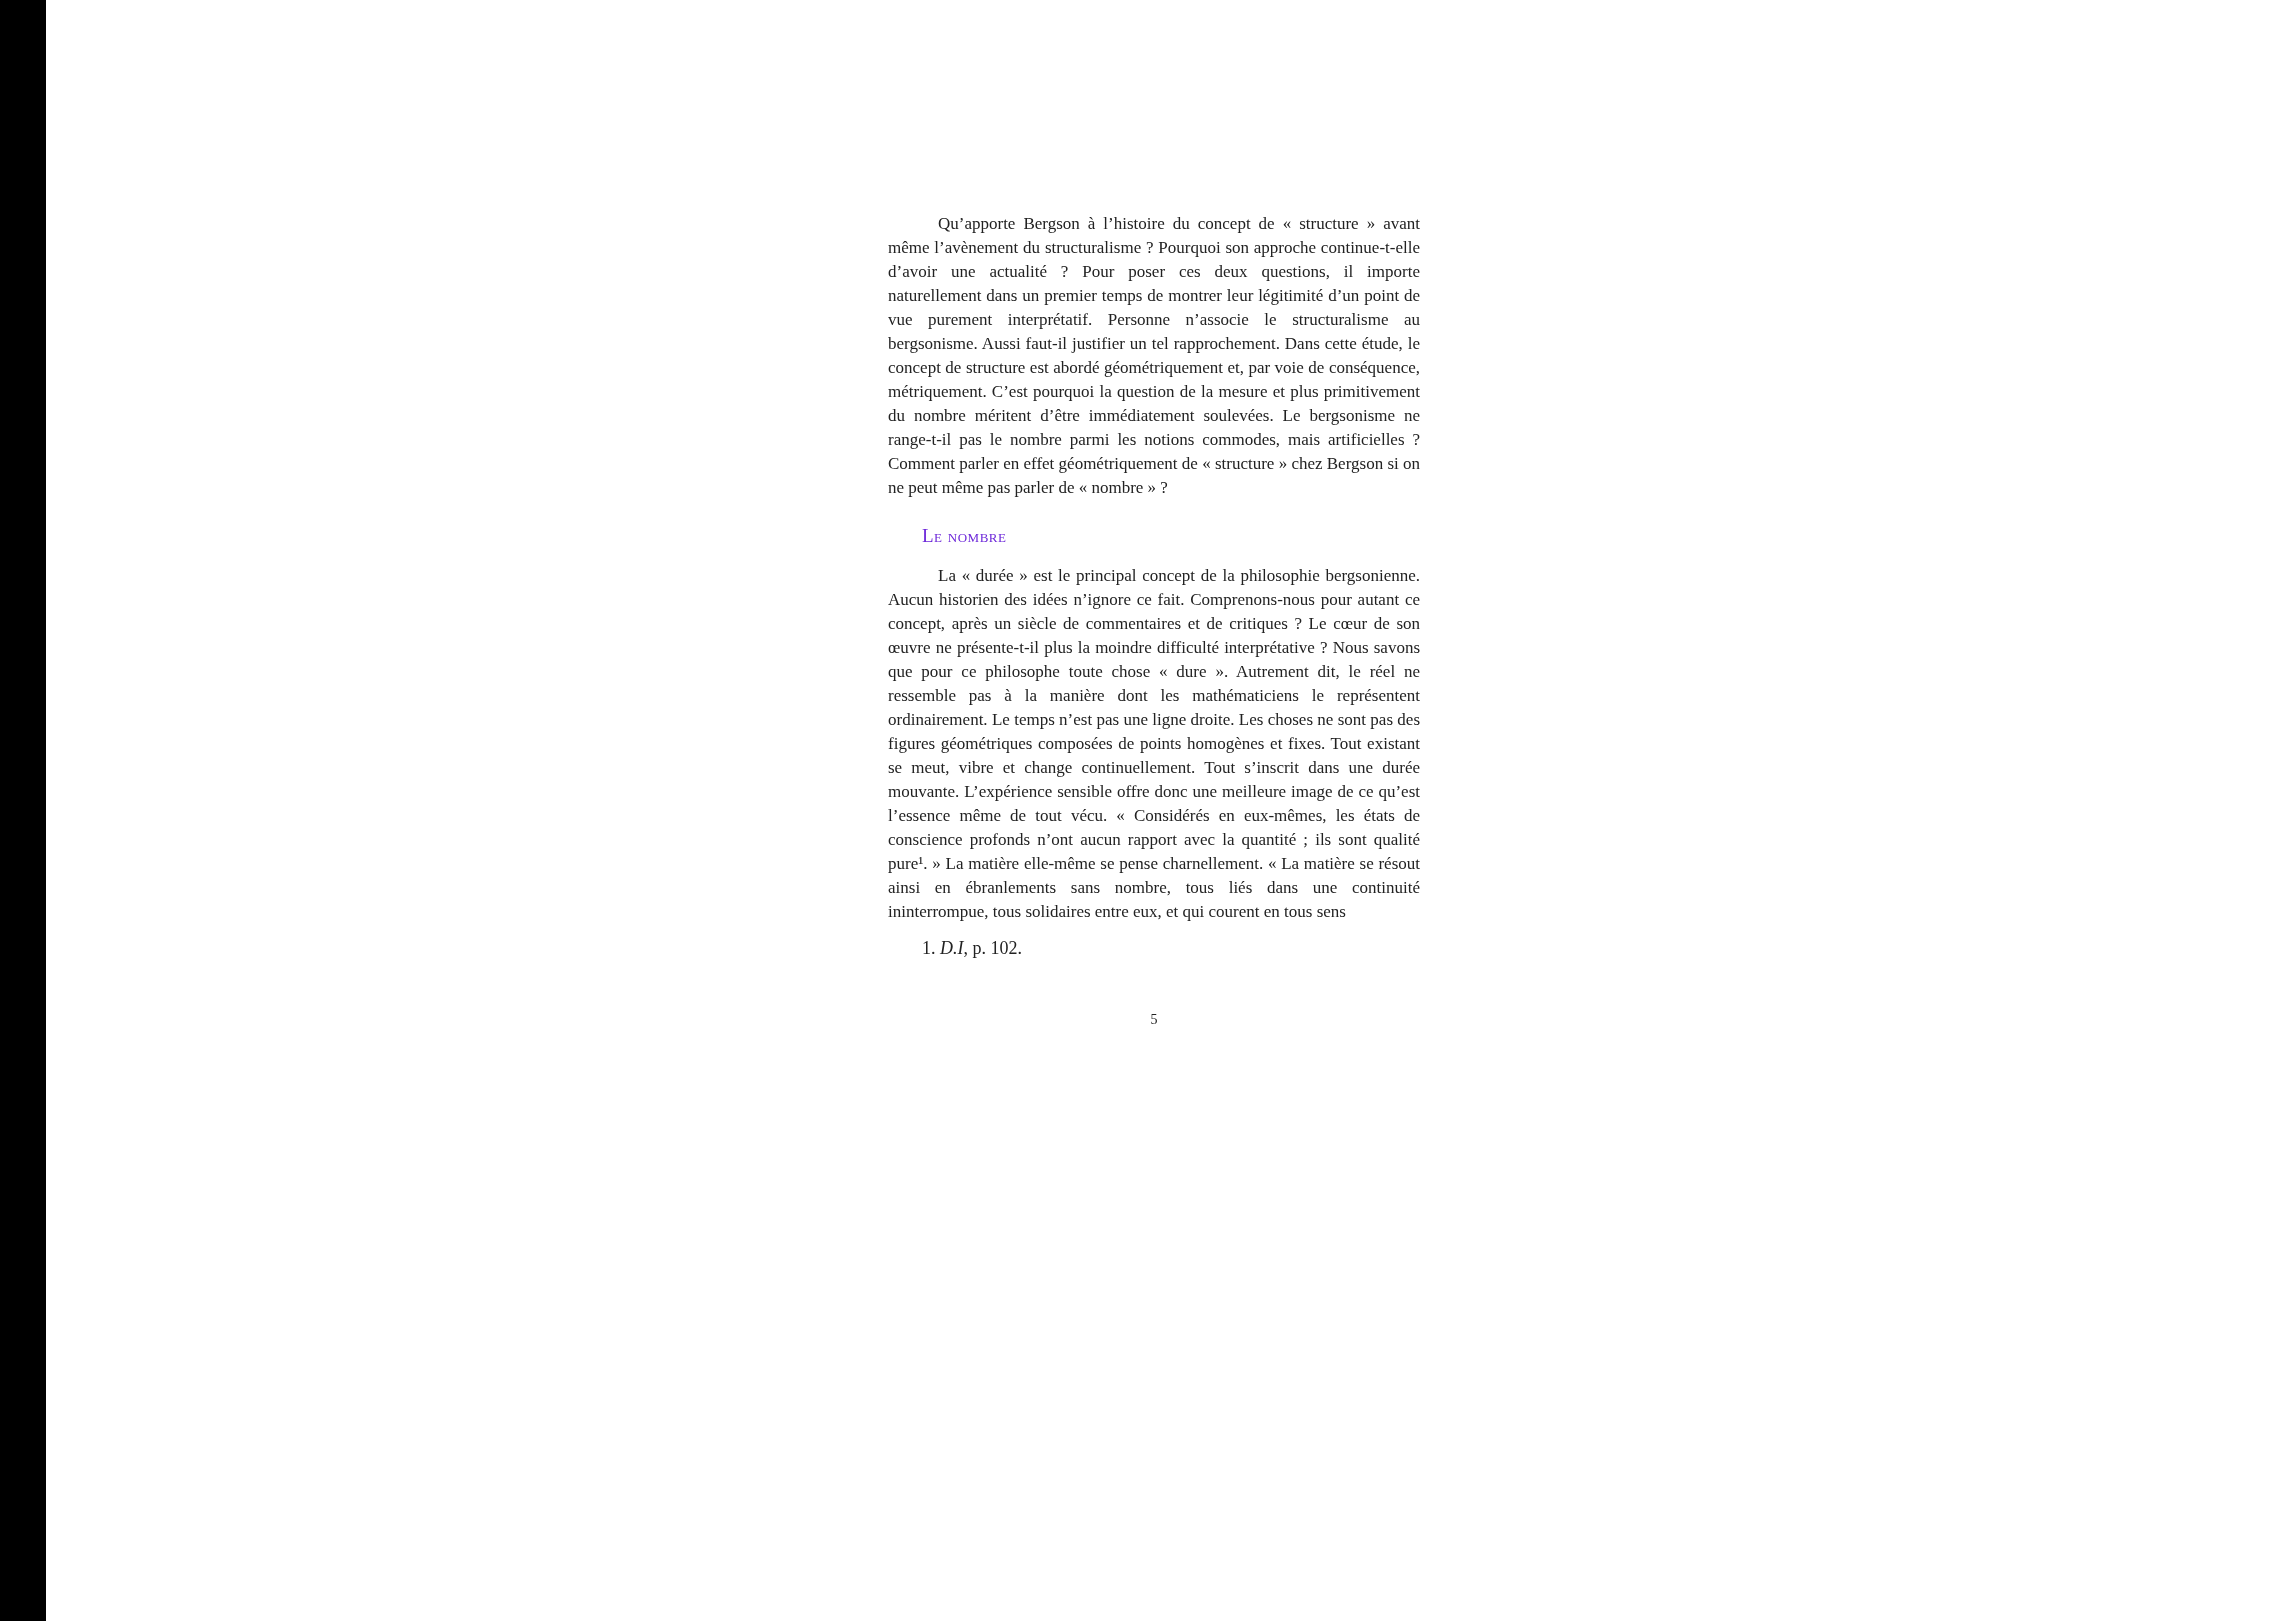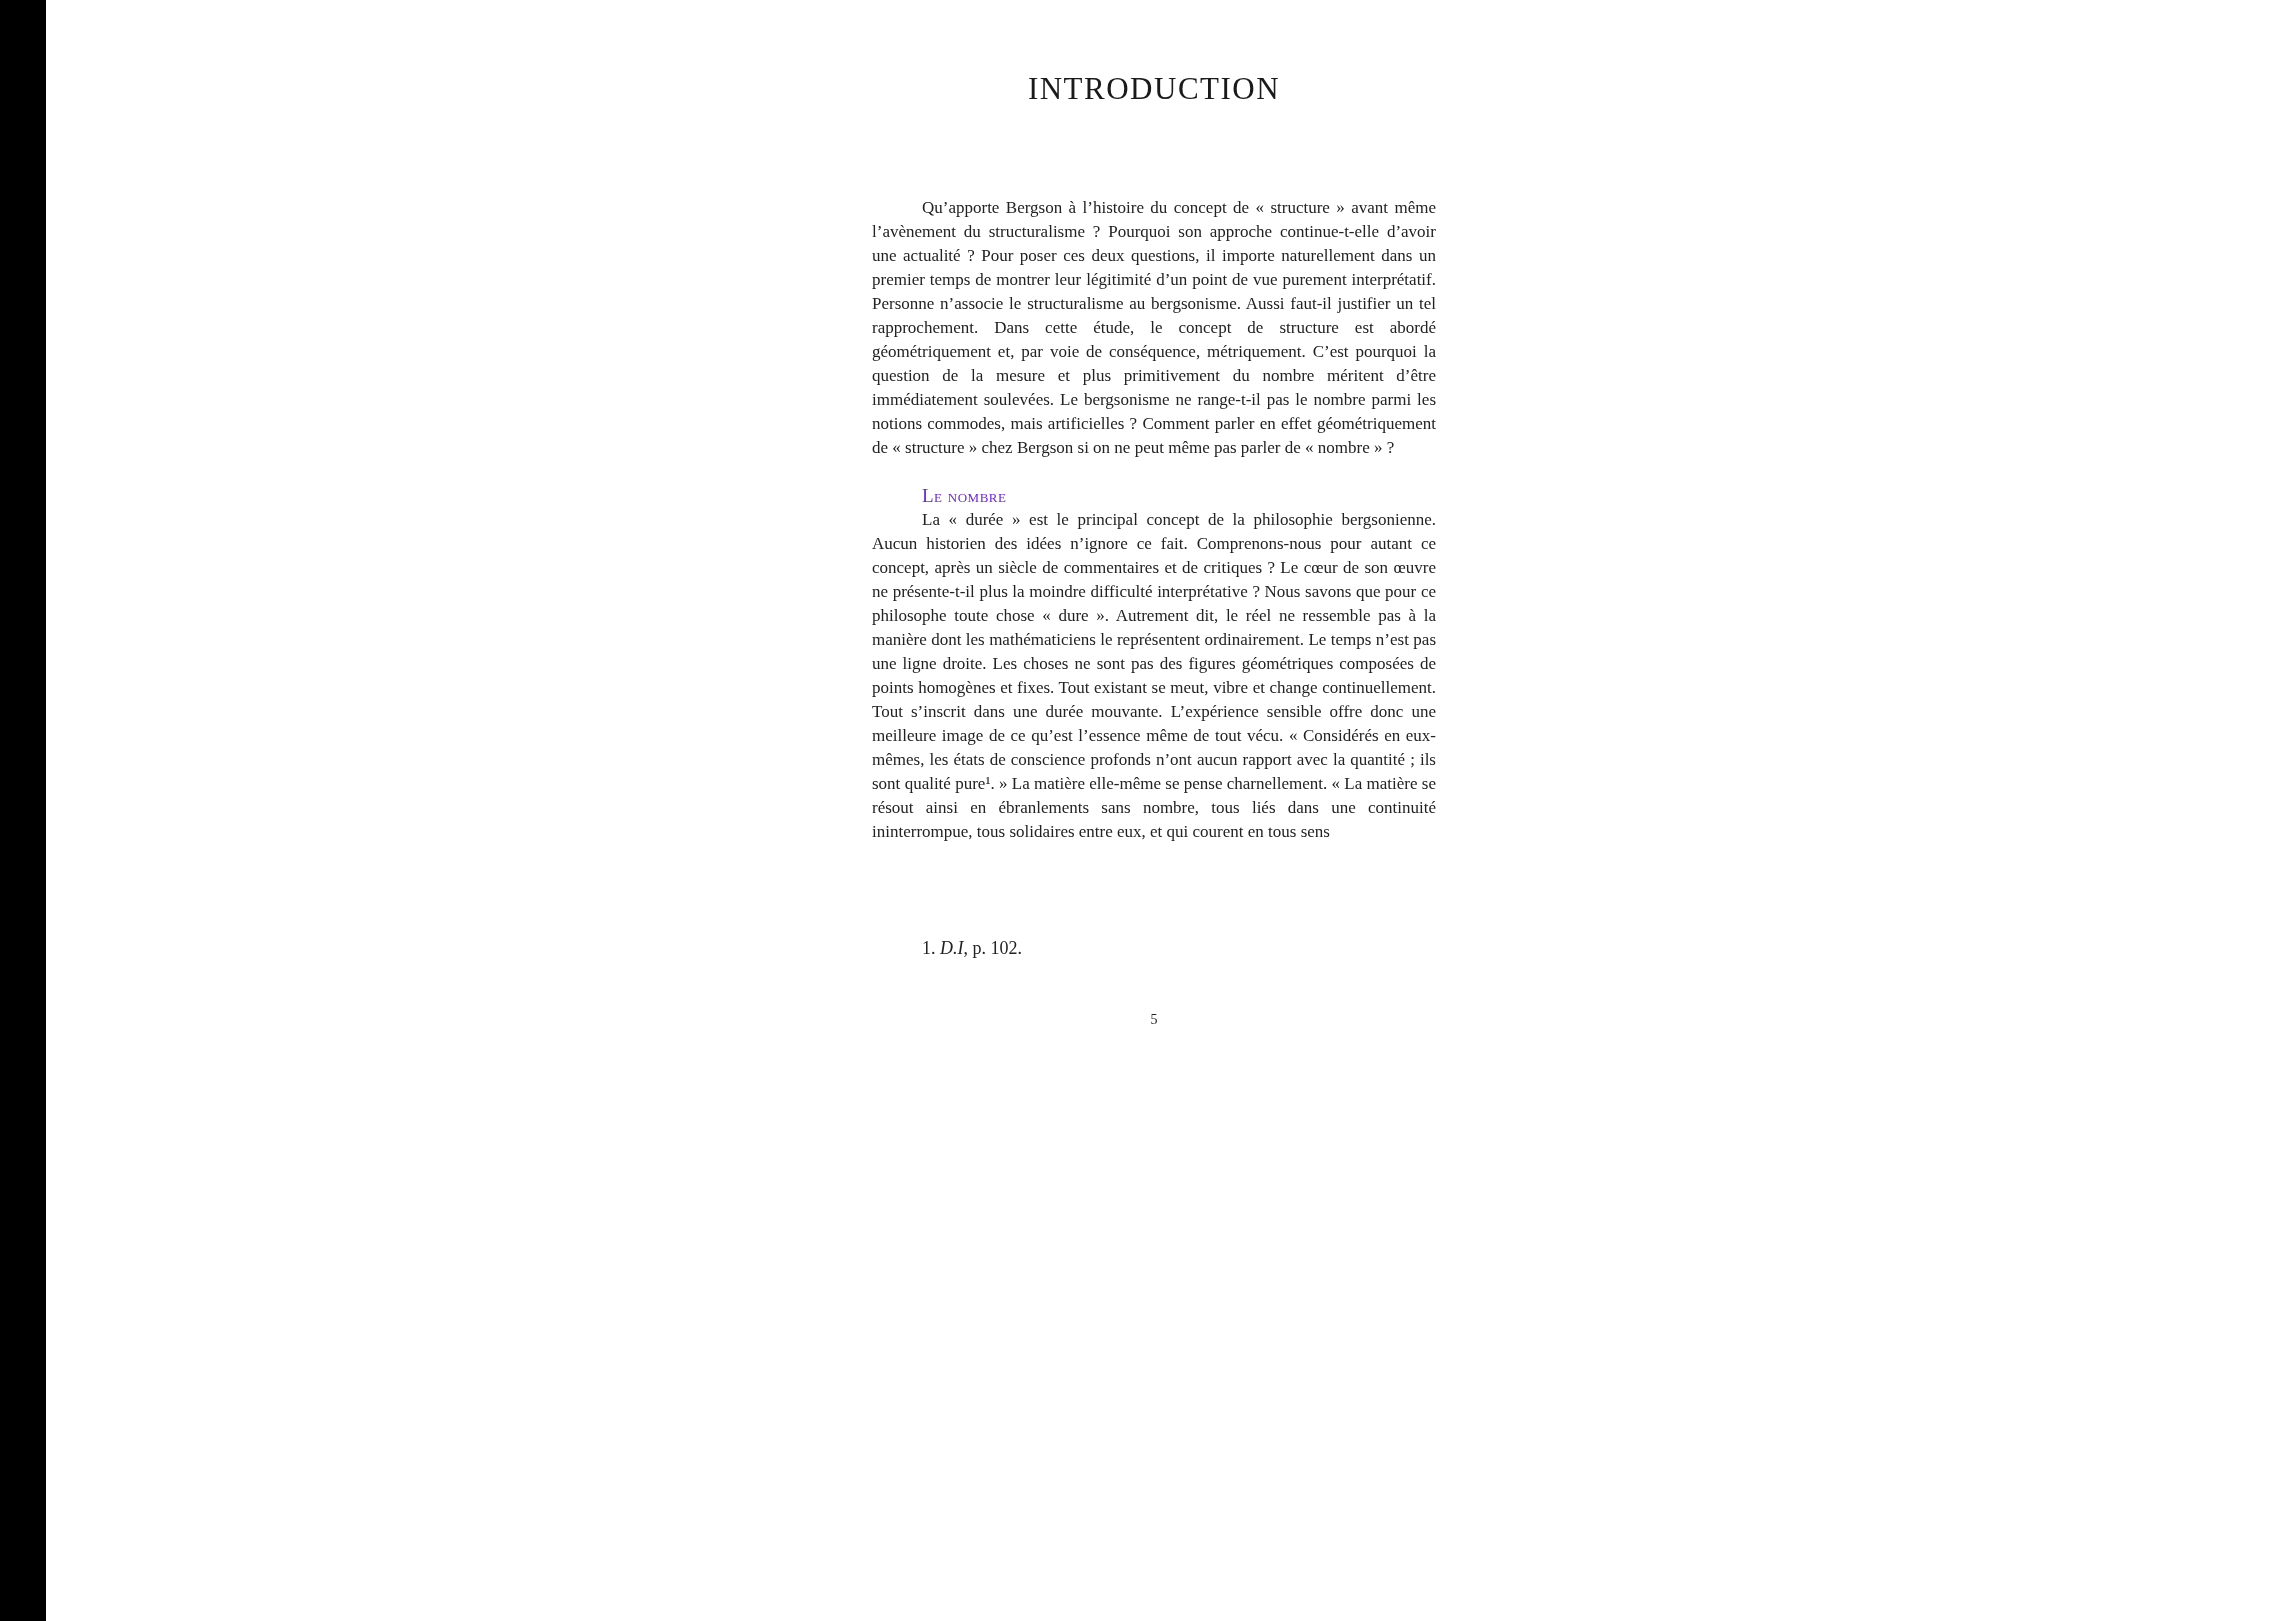--- a/index.html
+++ b/index.html
@@ -39,21 +39,21 @@
     position: absolute;
     left: 872px;
     top: 196px;
     width: 564px;
     font-size: 17px;
     line-height: 24px;
     text-align: justify;
     color: #222222;
   }
   .para {
-    margin: 0;
+    margin: 16px;
     text-indent: 50px;
   }
   .section-heading {
     margin: 23.5px 0 0 0;
     text-indent: 50px;
     font-size: 19px;
     font-weight: 400;
     font-variant: small-caps;
     letter-spacing: 0.5px;
     line-height: 24px;
@@ -81,21 +81,20 @@
     color: #222222;
   }
 </style>
 </head>
 <body>
 
 <div class="canvas">
 
   <div class="spine-bar"></div>
 
-  <div class="page-title">INTRODUCTION</div>
 
   <div class="text-block">
     <p class="para">Qu’apporte Bergson à l’histoire du concept de « structure » avant même l’avènement du structuralisme ? Pourquoi son approche continue-t-elle d’avoir une actualité ? Pour poser ces deux questions, il importe naturellement dans un premier temps de montrer leur légitimité d’un point de vue purement interprétatif. Personne n’associe le structuralisme au bergsonisme. Aussi faut-il justifier un tel rapprochement. Dans cette étude, le concept de structure est abordé géométriquement et, par voie de conséquence, métriquement. C’est pourquoi la question de la mesure et plus primitivement du nombre méritent d’être immédiatement soulevées. Le bergsonisme ne range-t-il pas le nombre parmi les notions commodes, mais artificielles ? Comment parler en effet géométriquement de « structure » chez Bergson si on ne peut même pas parler de « nombre » ?</p>
     <h2 class="section-heading">Le nombre</h2>
     <p class="para">La « durée » est le principal concept de la philosophie bergsonienne. Aucun historien des idées n’ignore ce fait. Comprenons-nous pour autant ce concept, après un siècle de commentaires et de critiques ? Le cœur de son œuvre ne présente-t-il plus la moindre difficulté interprétative ? Nous savons que pour ce philosophe toute chose « dure ». Autrement dit, le réel ne ressemble pas à la manière dont les mathématiciens le représentent ordinairement. Le temps n’est pas une ligne droite. Les choses ne sont pas des figures géométriques composées de points homogènes et fixes. Tout existant se meut, vibre et change continuellement. Tout s’inscrit dans une durée mouvante. L’expérience sensible offre donc une meilleure image de ce qu’est l’essence même de tout vécu. « Considérés en eux-mêmes, les états de conscience profonds n’ont aucun rapport avec la quantité ; ils sont qualité pure¹. » La matière elle-même se pense charnellement. « La matière se résout ainsi en ébranlements sans nombre, tous liés dans une continuité ininterrompue, tous solidaires entre eux, et qui courent en tous sens</p>
   </div>
 
   <div class="footnote">
     <span>1.</span>
     <span class="italic">D.I</span><span>, p. 102.</span>

